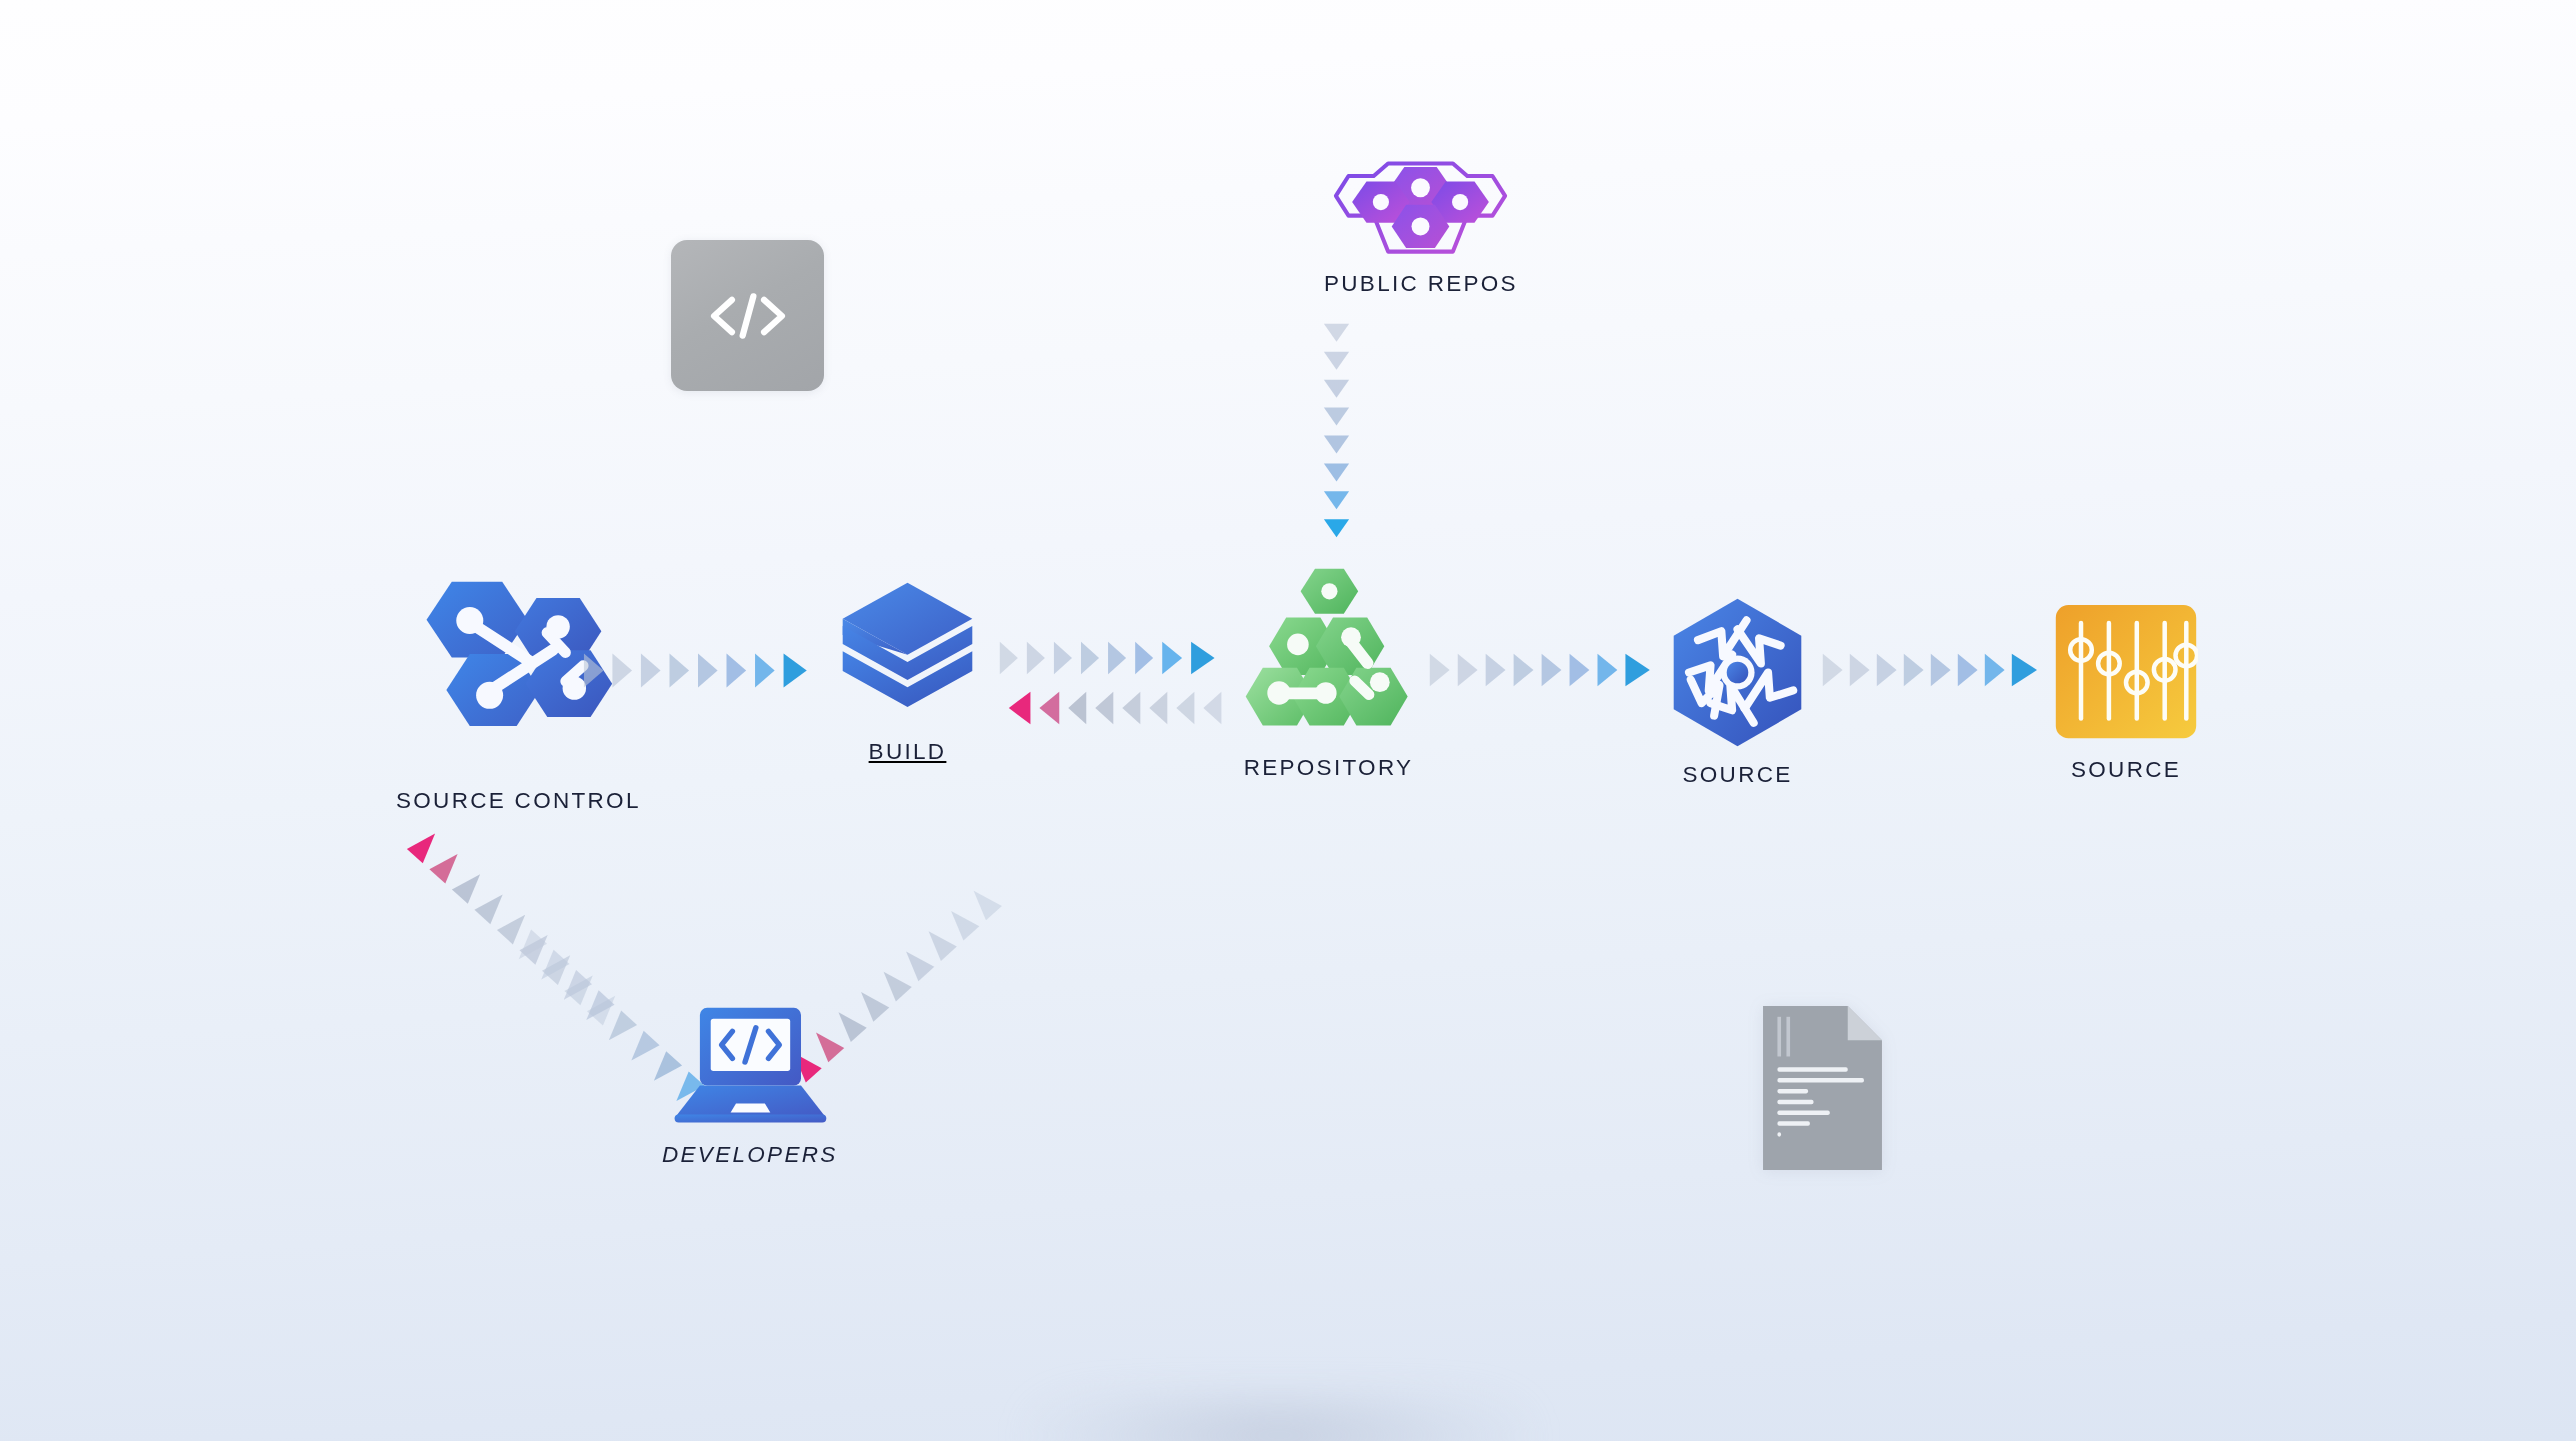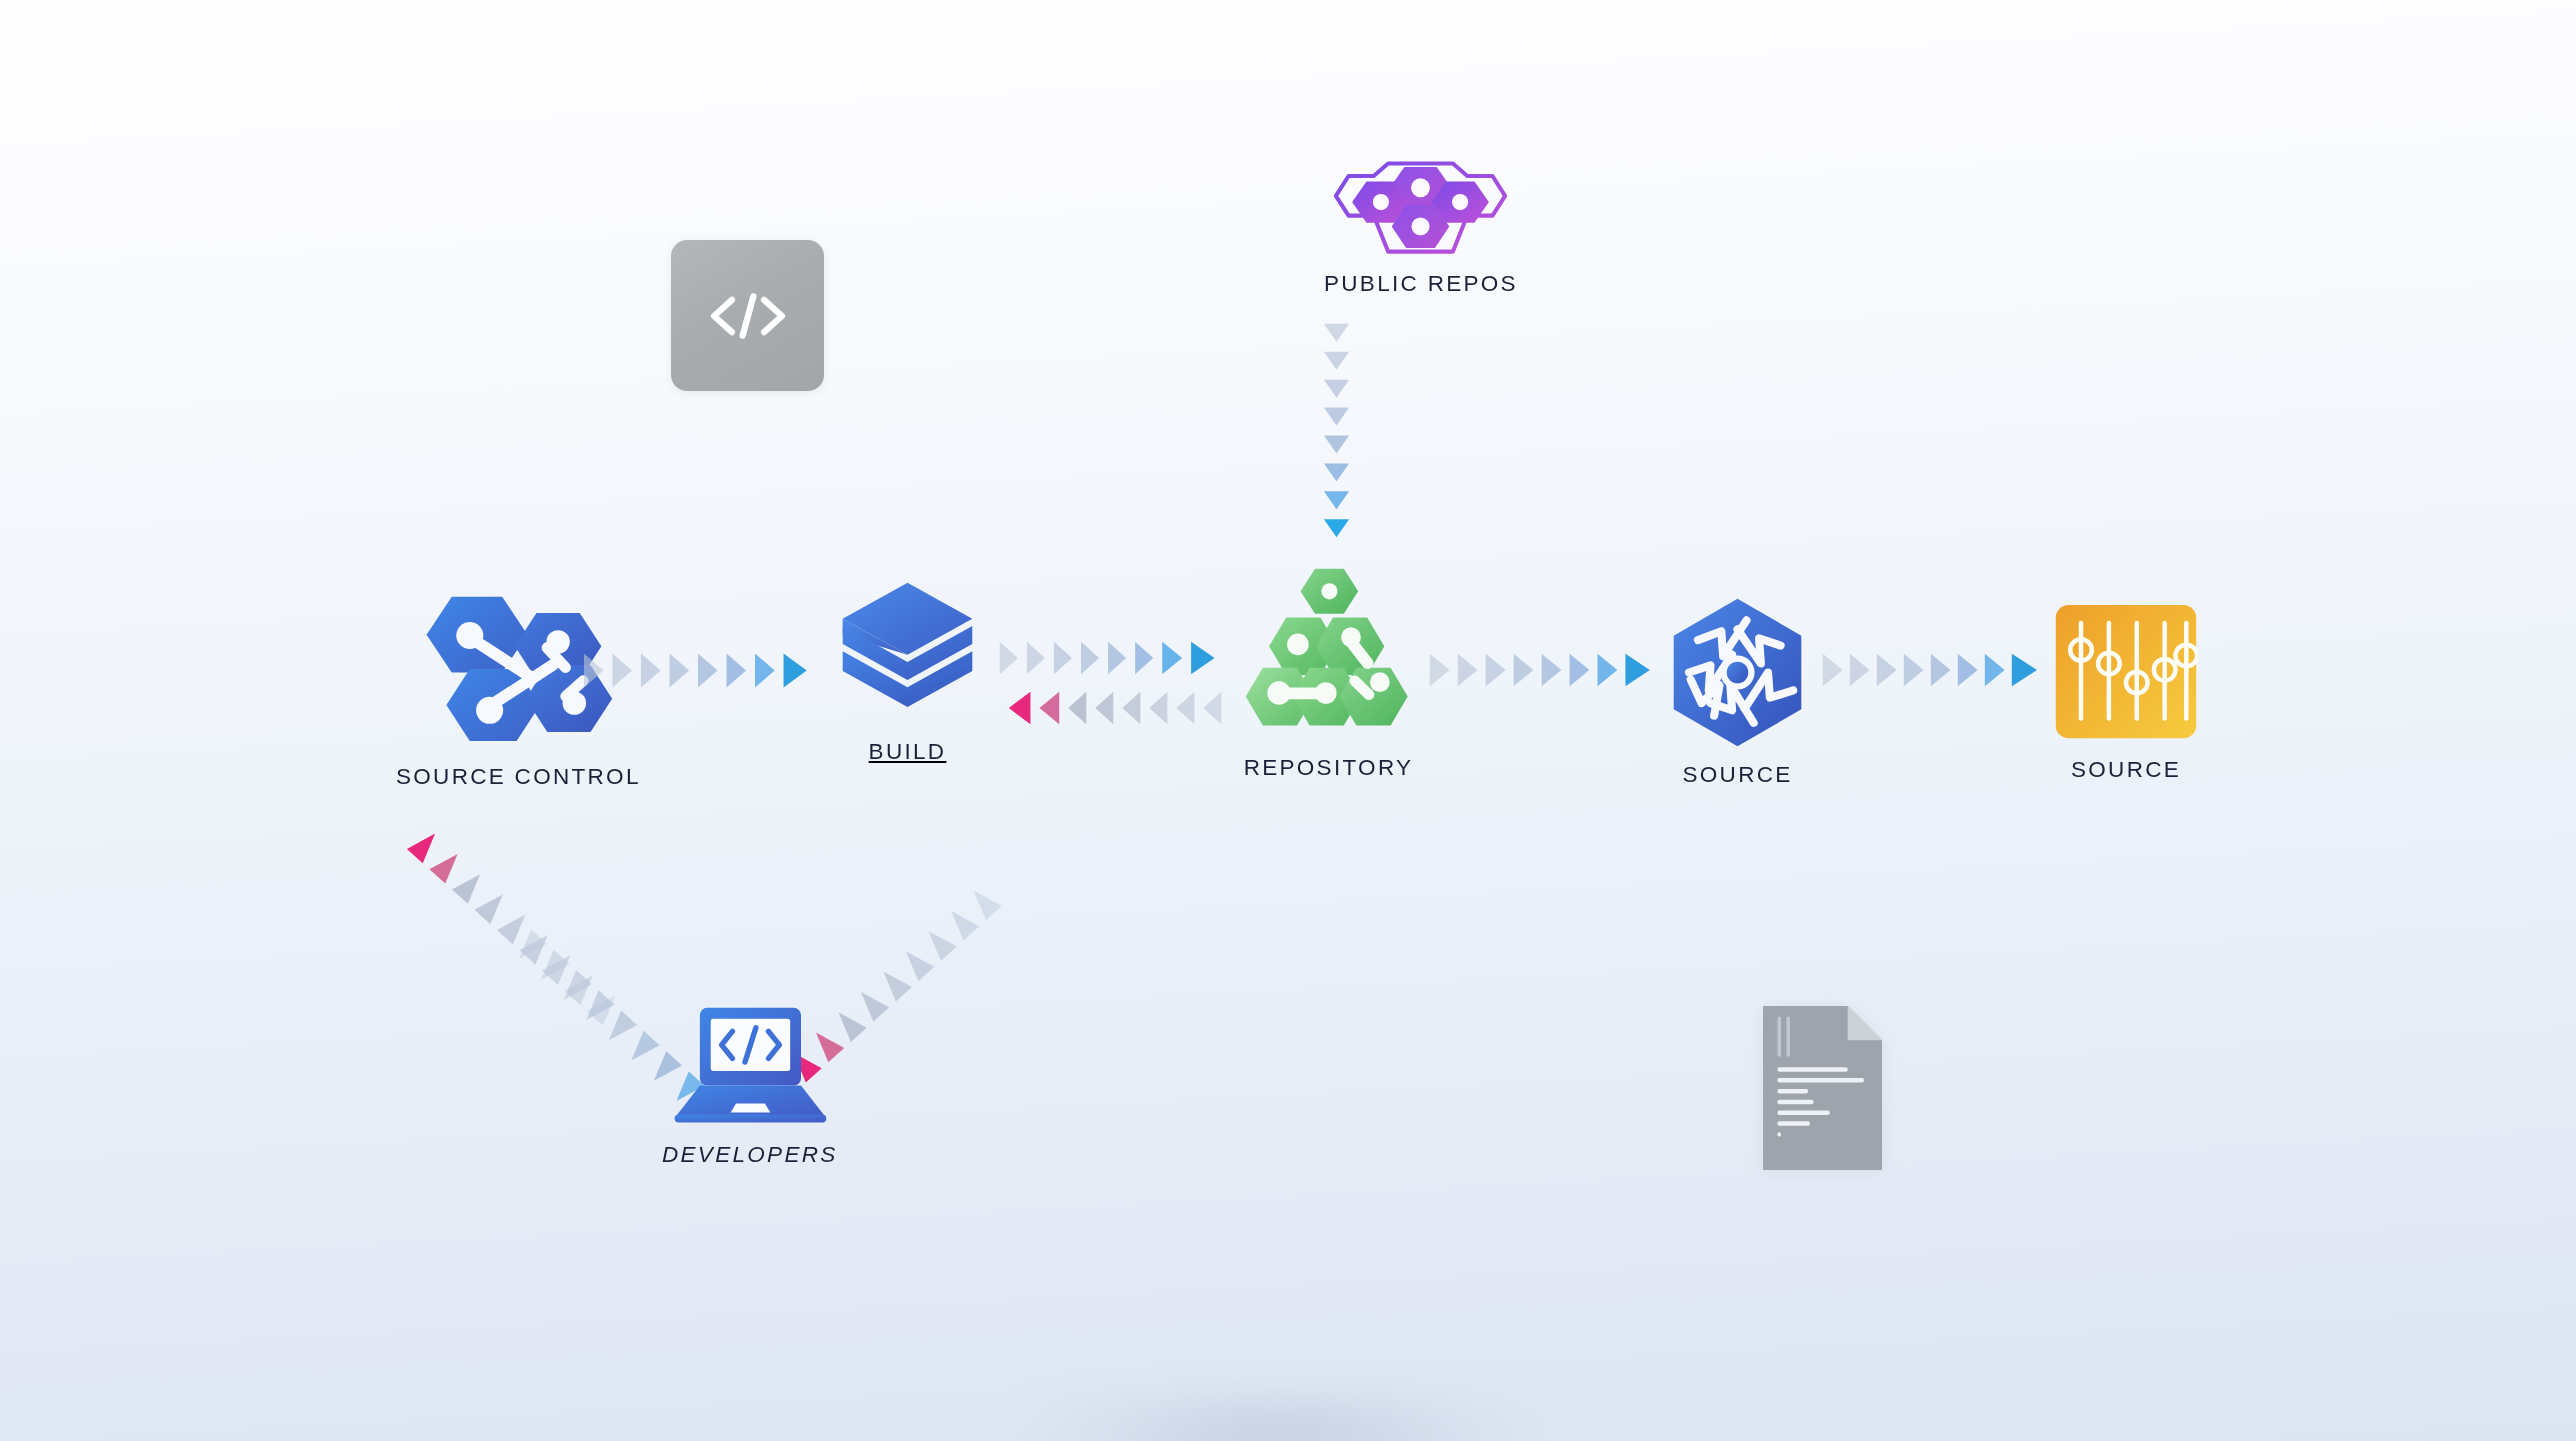--- a/index.html
+++ b/index.html
@@ -128,21 +128,21 @@
         <polygon points="3,64 31,64 17,84" fill="#b3c1d8" opacity=".74"></polygon>
         <polygon points="3,95 31,95 17,115" fill="#aebfd9" opacity=".80"></polygon>
         <polygon points="3,126 31,126 17,146" fill="#a5bddc" opacity=".86"></polygon>
         <polygon points="3,157 31,157 17,177" fill="#95b8e2" opacity=".92"></polygon>
         <polygon points="3,188 31,188 17,208" fill="#6fb4ea" opacity=".96"></polygon>
         <polygon points="3,219 31,219 17,239" fill="#2aa8e8"></polygon>
       </g>
     </svg>
   </div>
 
-  <div class="node" style="left:396px; top:595px;">
+  <div class="node" style="left:396px; top:580px;gap:39px;">
     <svg class="glyph" width="194" height="155" viewBox="0 0 215 172">
       <defs>
         <linearGradient id="sc1" x1="0" y1="0" x2="1" y2="1">
           <stop offset="0" stop-color="#3f86e8"></stop>
             <stop offset="1" stop-color="#3e62c8"></stop>
         </linearGradient>
         <linearGradient id="sc2" x1="0" y1="0" x2="1" y2="1">
           <stop offset="0" stop-color="#4279de"></stop>
             <stop offset="1" stop-color="#3b56bd"></stop>
         </linearGradient>

